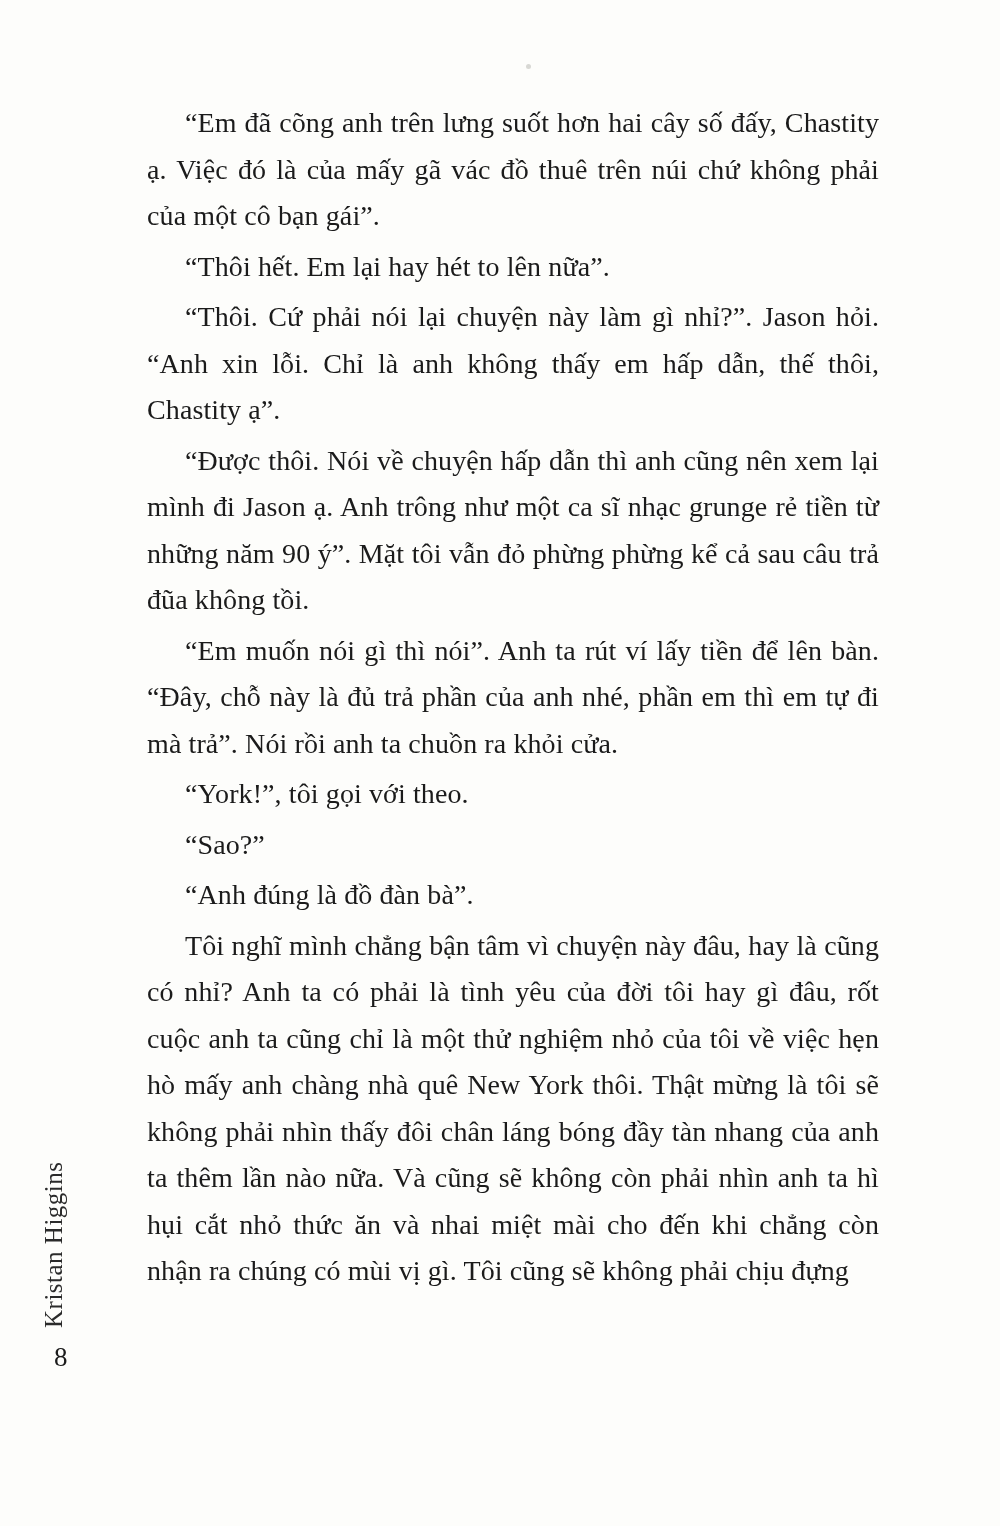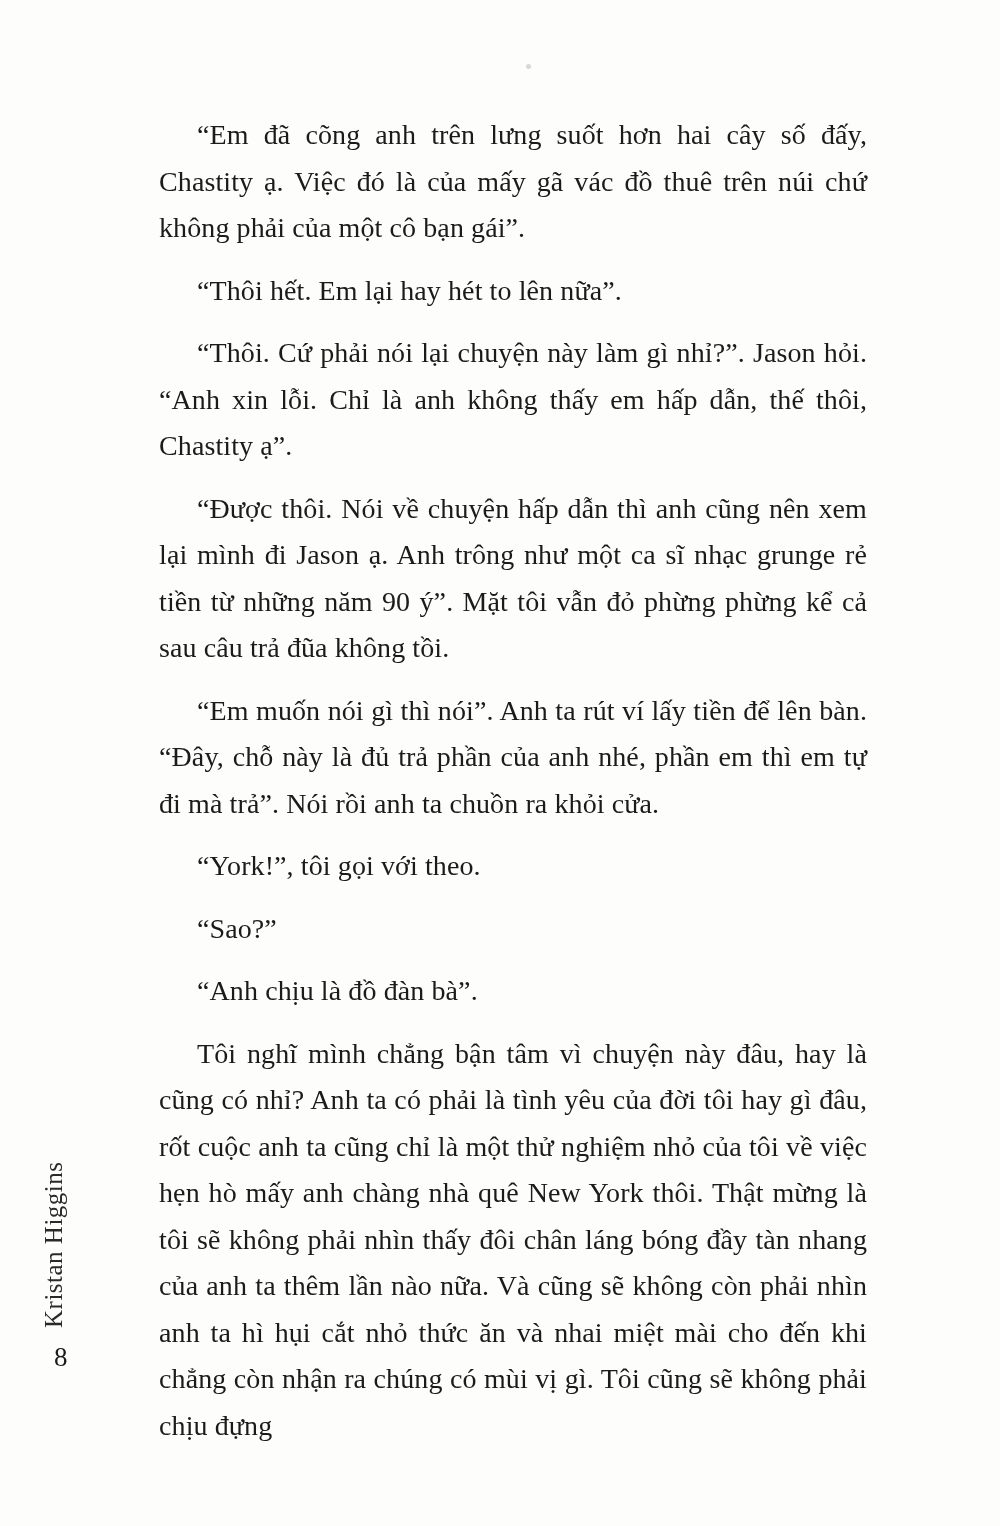--- a/index.html
+++ b/index.html
@@ -21,21 +21,21 @@
     position: absolute;
     left: 143px;
     top: 96px;
     width: 740px;
     font-size: 28px;
     line-height: 46.5px;
     text-align: justify;
     letter-spacing: 0.1px;
   }
   .text-block p {
-    margin: 16px;
+    margin: 4px;
     padding: 0;
     text-indent: 38px;
   }
   .author-vertical {
     position: absolute;
     left: 40px;
     top: 1328px;
     transform: rotate(-90deg);
     transform-origin: top left;
     font-size: 25px;
@@ -67,20 +67,20 @@
   <div class="scan-dot"></div>
 
   <div class="text-block">
       <p>“Em đã cõng anh trên lưng suốt hơn hai cây số đấy, Chastity ạ. Việc đó là của mấy gã vác đồ thuê trên núi chứ không phải của một cô bạn gái”.</p>
       <p>“Thôi hết. Em lại hay hét to lên nữa”.</p>
       <p>“Thôi. Cứ phải nói lại chuyện này làm gì nhỉ?”. Jason hỏi. “Anh xin lỗi. Chỉ là anh không thấy em hấp dẫn, thế thôi, Chastity ạ”.</p>
       <p>“Được thôi. Nói về chuyện hấp dẫn thì anh cũng nên xem lại mình đi Jason ạ. Anh trông như một ca sĩ nhạc grunge rẻ tiền từ những năm 90 ý”. Mặt tôi vẫn đỏ phừng phừng kể cả sau câu trả đũa không tồi.</p>
       <p>“Em muốn nói gì thì nói”. Anh ta rút ví lấy tiền để lên bàn. “Đây, chỗ này là đủ trả phần của anh nhé, phần em thì em tự đi mà trả”. Nói rồi anh ta chuồn ra khỏi cửa.</p>
       <p>“York!”, tôi gọi với theo.</p>
       <p>“Sao?”</p>
-      <p>“Anh chịu là đồ đàn bà”.</p>
+      <p>“Anh đúng là đồ đàn bà”.</p>
       <p>Tôi nghĩ mình chẳng bận tâm vì chuyện này đâu, hay là cũng có nhỉ? Anh ta có phải là tình yêu của đời tôi hay gì đâu, rốt cuộc anh ta cũng chỉ là một thử nghiệm nhỏ của tôi về việc hẹn hò mấy anh chàng nhà quê New York thôi. Thật mừng là tôi sẽ không phải nhìn thấy đôi chân láng bóng đầy tàn nhang của anh ta thêm lần nào nữa. Và cũng sẽ không còn phải nhìn anh ta hì hụi cắt nhỏ thức ăn và nhai miệt mài cho đến khi chẳng còn nhận ra chúng có mùi vị gì. Tôi cũng sẽ không phải chịu đựng</p>
     </div>
 
   <div class="author-vertical">Kristan Higgins</div>
 
   <div class="page-number">8</div>
 </div>
 
 </body></html>

